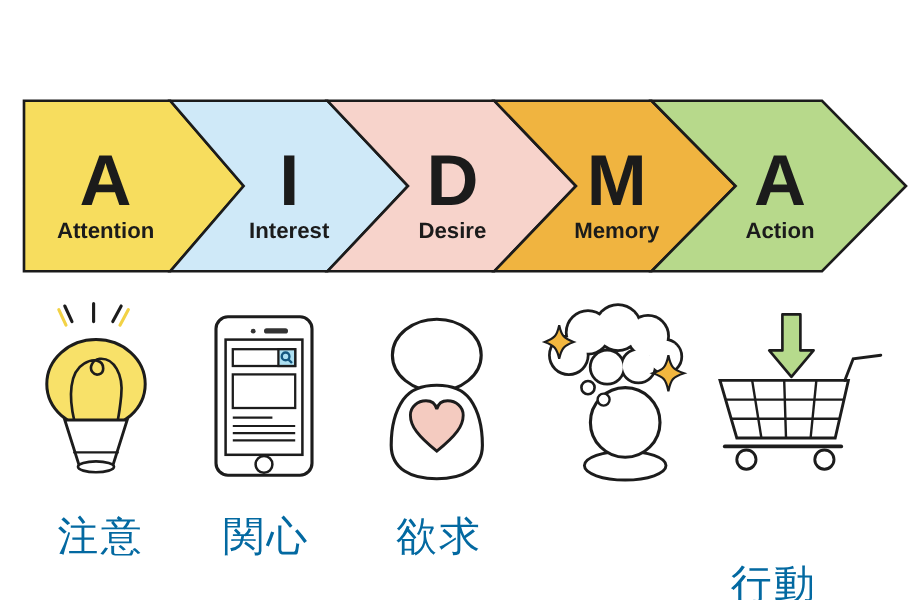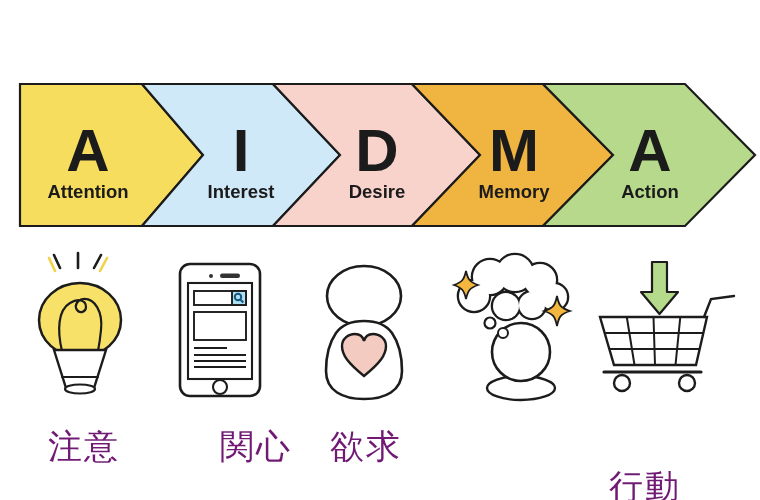--- a/index.html
+++ b/index.html
@@ -11,21 +11,21 @@
   .stage-letter{
     font-family:"Liberation Sans",sans-serif;
     font-weight:700;font-size:60px;fill:#1b1b1b;
   }
   .stage-en{
     font-family:"Liberation Sans",sans-serif;
     font-weight:700;font-size:18.5px;fill:#1b1b1b;
   }
   .ja-label{
     position:absolute;width:140px;top:424px;text-align:center;
-    font-size:34px;font-weight:500;color:#701a75;letter-spacing:2px;
+    font-size:34px;font-weight:500;color:#0369a1;letter-spacing:2px;
     font-family:Liberation Serif, serif;
   }
 </style>
 </head>
 <body>
 
 <div class="canvas">
 
   <svg width="760" height="500" viewBox="0 0 760 500">
 
@@ -133,16 +133,16 @@
         <path d="M604.7,333 L703.3,333"></path>
         <path d="M609.3,349 L699.7,349"></path>
       </g>
       <path d="M604,372 L701,372" stroke="#1c1c1c" stroke-width="3.2" stroke-linecap="round"></path>
       <circle cx="622" cy="383" r="8" fill="#ffffff" stroke="#1c1c1c" stroke-width="2.4"></circle>
       <circle cx="687" cy="383" r="8" fill="#ffffff" stroke="#1c1c1c" stroke-width="2.4"></circle>
     </g>
   </svg>
 
   <div class="ja-label" style="left:14px;">注意</div>
-  <div class="ja-label" style="left:152px;text-align:right;">関心</div>
+  <div class="ja-label" style="left:152px;">関心</div>
   <div class="ja-label" style="left:296px;">欲求</div>
   <div class="ja-label" style="left:575px;margin-top:40px;">行動</div>
 </div>
 
 </body></html>

